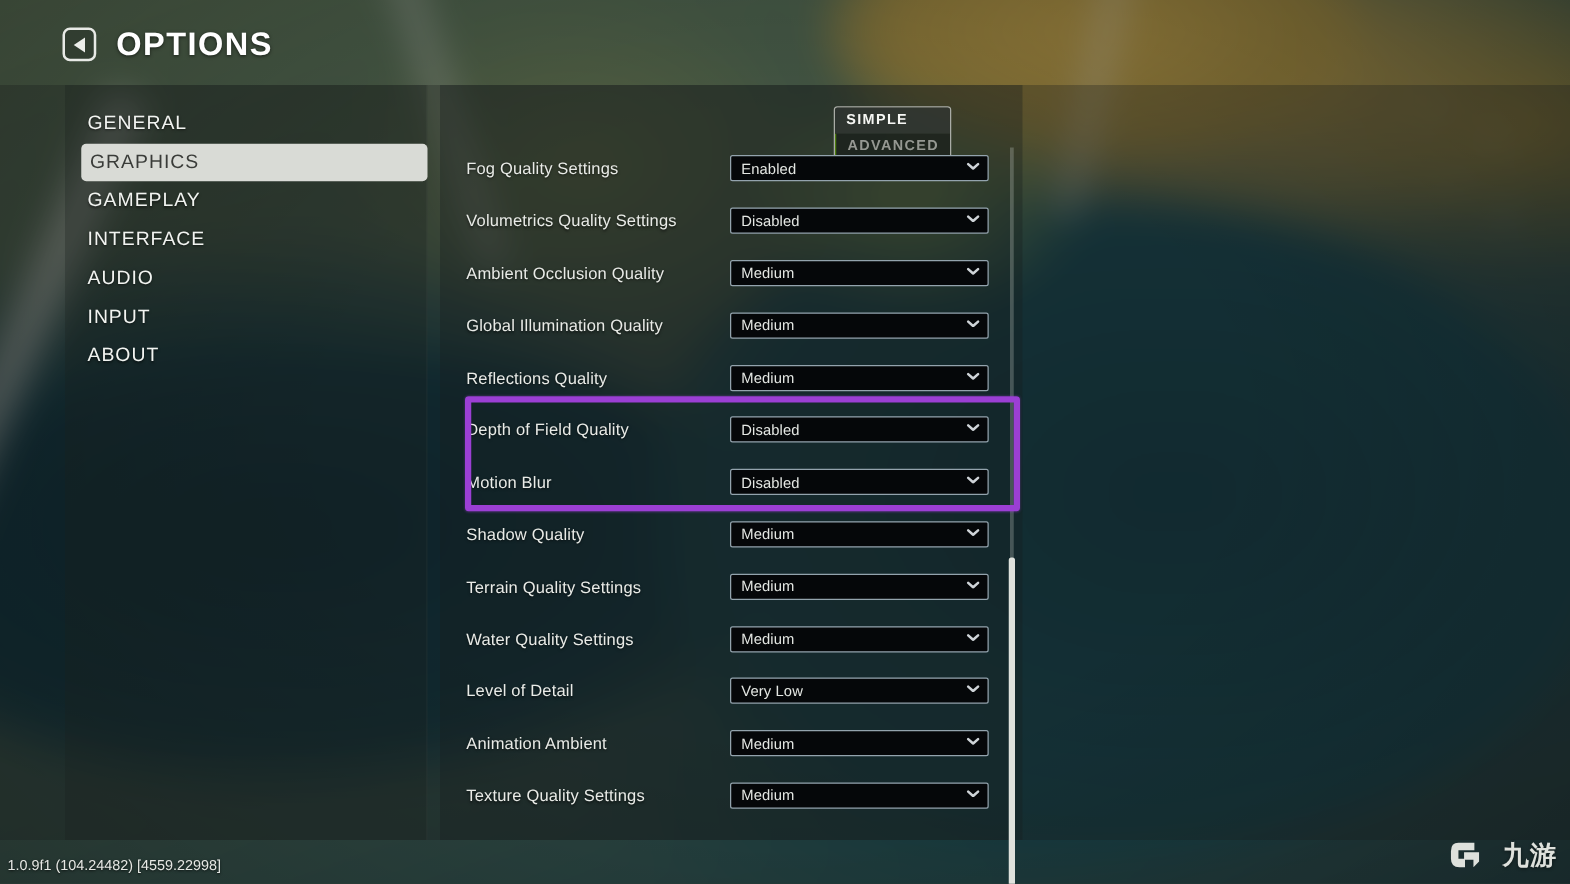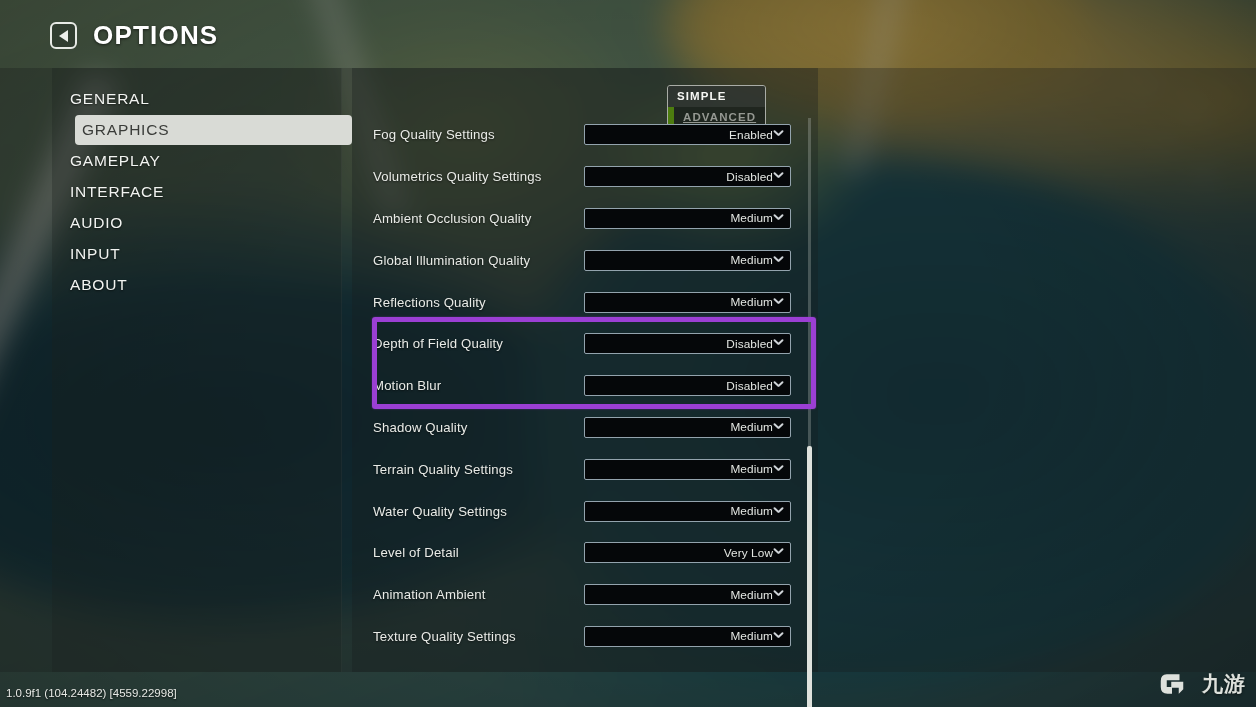--- a/index.html
+++ b/index.html
@@ -107,52 +107,52 @@
   }
   .nav { padding-top:16px; }
   .nav-item {
     height:30px; margin:0 0 1px 0; padding:0 18px;
     display:flex; align-items:center;
     font-size:15.5px; letter-spacing:.8px; color:#f2f4f1; cursor:pointer;
     text-shadow:0 1px 2px rgba(0,0,0,.55);
   }
   .nav-item.selected {
     background:#d9dbd6; color:#3a3c39; border-radius:4px;
-    margin:0 11px 1px 23px; padding:0 7px; width:277px;
+    margin:0 11px 1px 13px; padding:0 7px; width:277px;
     text-shadow:none; font-weight:normal;
   }
 
   
   .panel {
     position:absolute; left:352px; top:68px; width:466px; height:604px;
     background:rgba(24,30,28,.34); z-index:4;
   }
   .tabs {
     position:absolute; left:315px; top:17px;
     display:flex; border:1px solid #a9aca6; border-radius:3px; overflow:hidden;
     background:rgba(20,24,22,.55);
     flex-direction:column;
   }
   .tab {
     font-size:11.5px; font-weight:bold; letter-spacing:1.1px;
     padding:4px 9px 5px 9px; cursor:pointer;
   }
   .tab.active { color:#f6f7f4; background:rgba(60,66,62,.55); }
-  .tab.inactive { color:#959892; border-left:6px solid #4d7c0f; background:rgba(30,35,32,.35);text-decoration:underline; }
+  .tab.inactive { color:#959892; border-left:1px solid #4d7c0f; background:rgba(30,35,32,.35); }
 
   .rows { position:absolute; left:0; top:46px; right:0; }
   .row { height:41.8px; display:flex; align-items:center; padding-left:21px; }
   .row-label {
     width:211px; flex:0 0 211px; font-size:13.2px; color:#e9ebe7;
     text-shadow:0 1px 2px rgba(0,0,0,.55); letter-spacing:.15px;
   }
   .dd {
     width:207px; height:21px; background:#050709;
     border:1px solid #93a3ad; border-radius:2px;
-    display:flex; align-items:center; justify-content:flex-end;
+    display:flex; align-items:center; justify-content:space-between;
     padding:0 6px 0 8px; cursor:pointer;
   }
   .dd-val { font-size:11.8px; color:#e4e7e3; letter-spacing:.1px; }
   .chev { width:11px; height:11px; position:relative; flex:0 0 11px; }
   .chev::before, .chev::after {
     content:""; position:absolute; top:3px; width:7px; height:1.7px; background:#cfd4d8; border-radius:1px;
   }
   .chev::before { left:0; transform:rotate(42deg); }
   .chev::after  { left:4.2px; transform:rotate(-42deg); }
 

